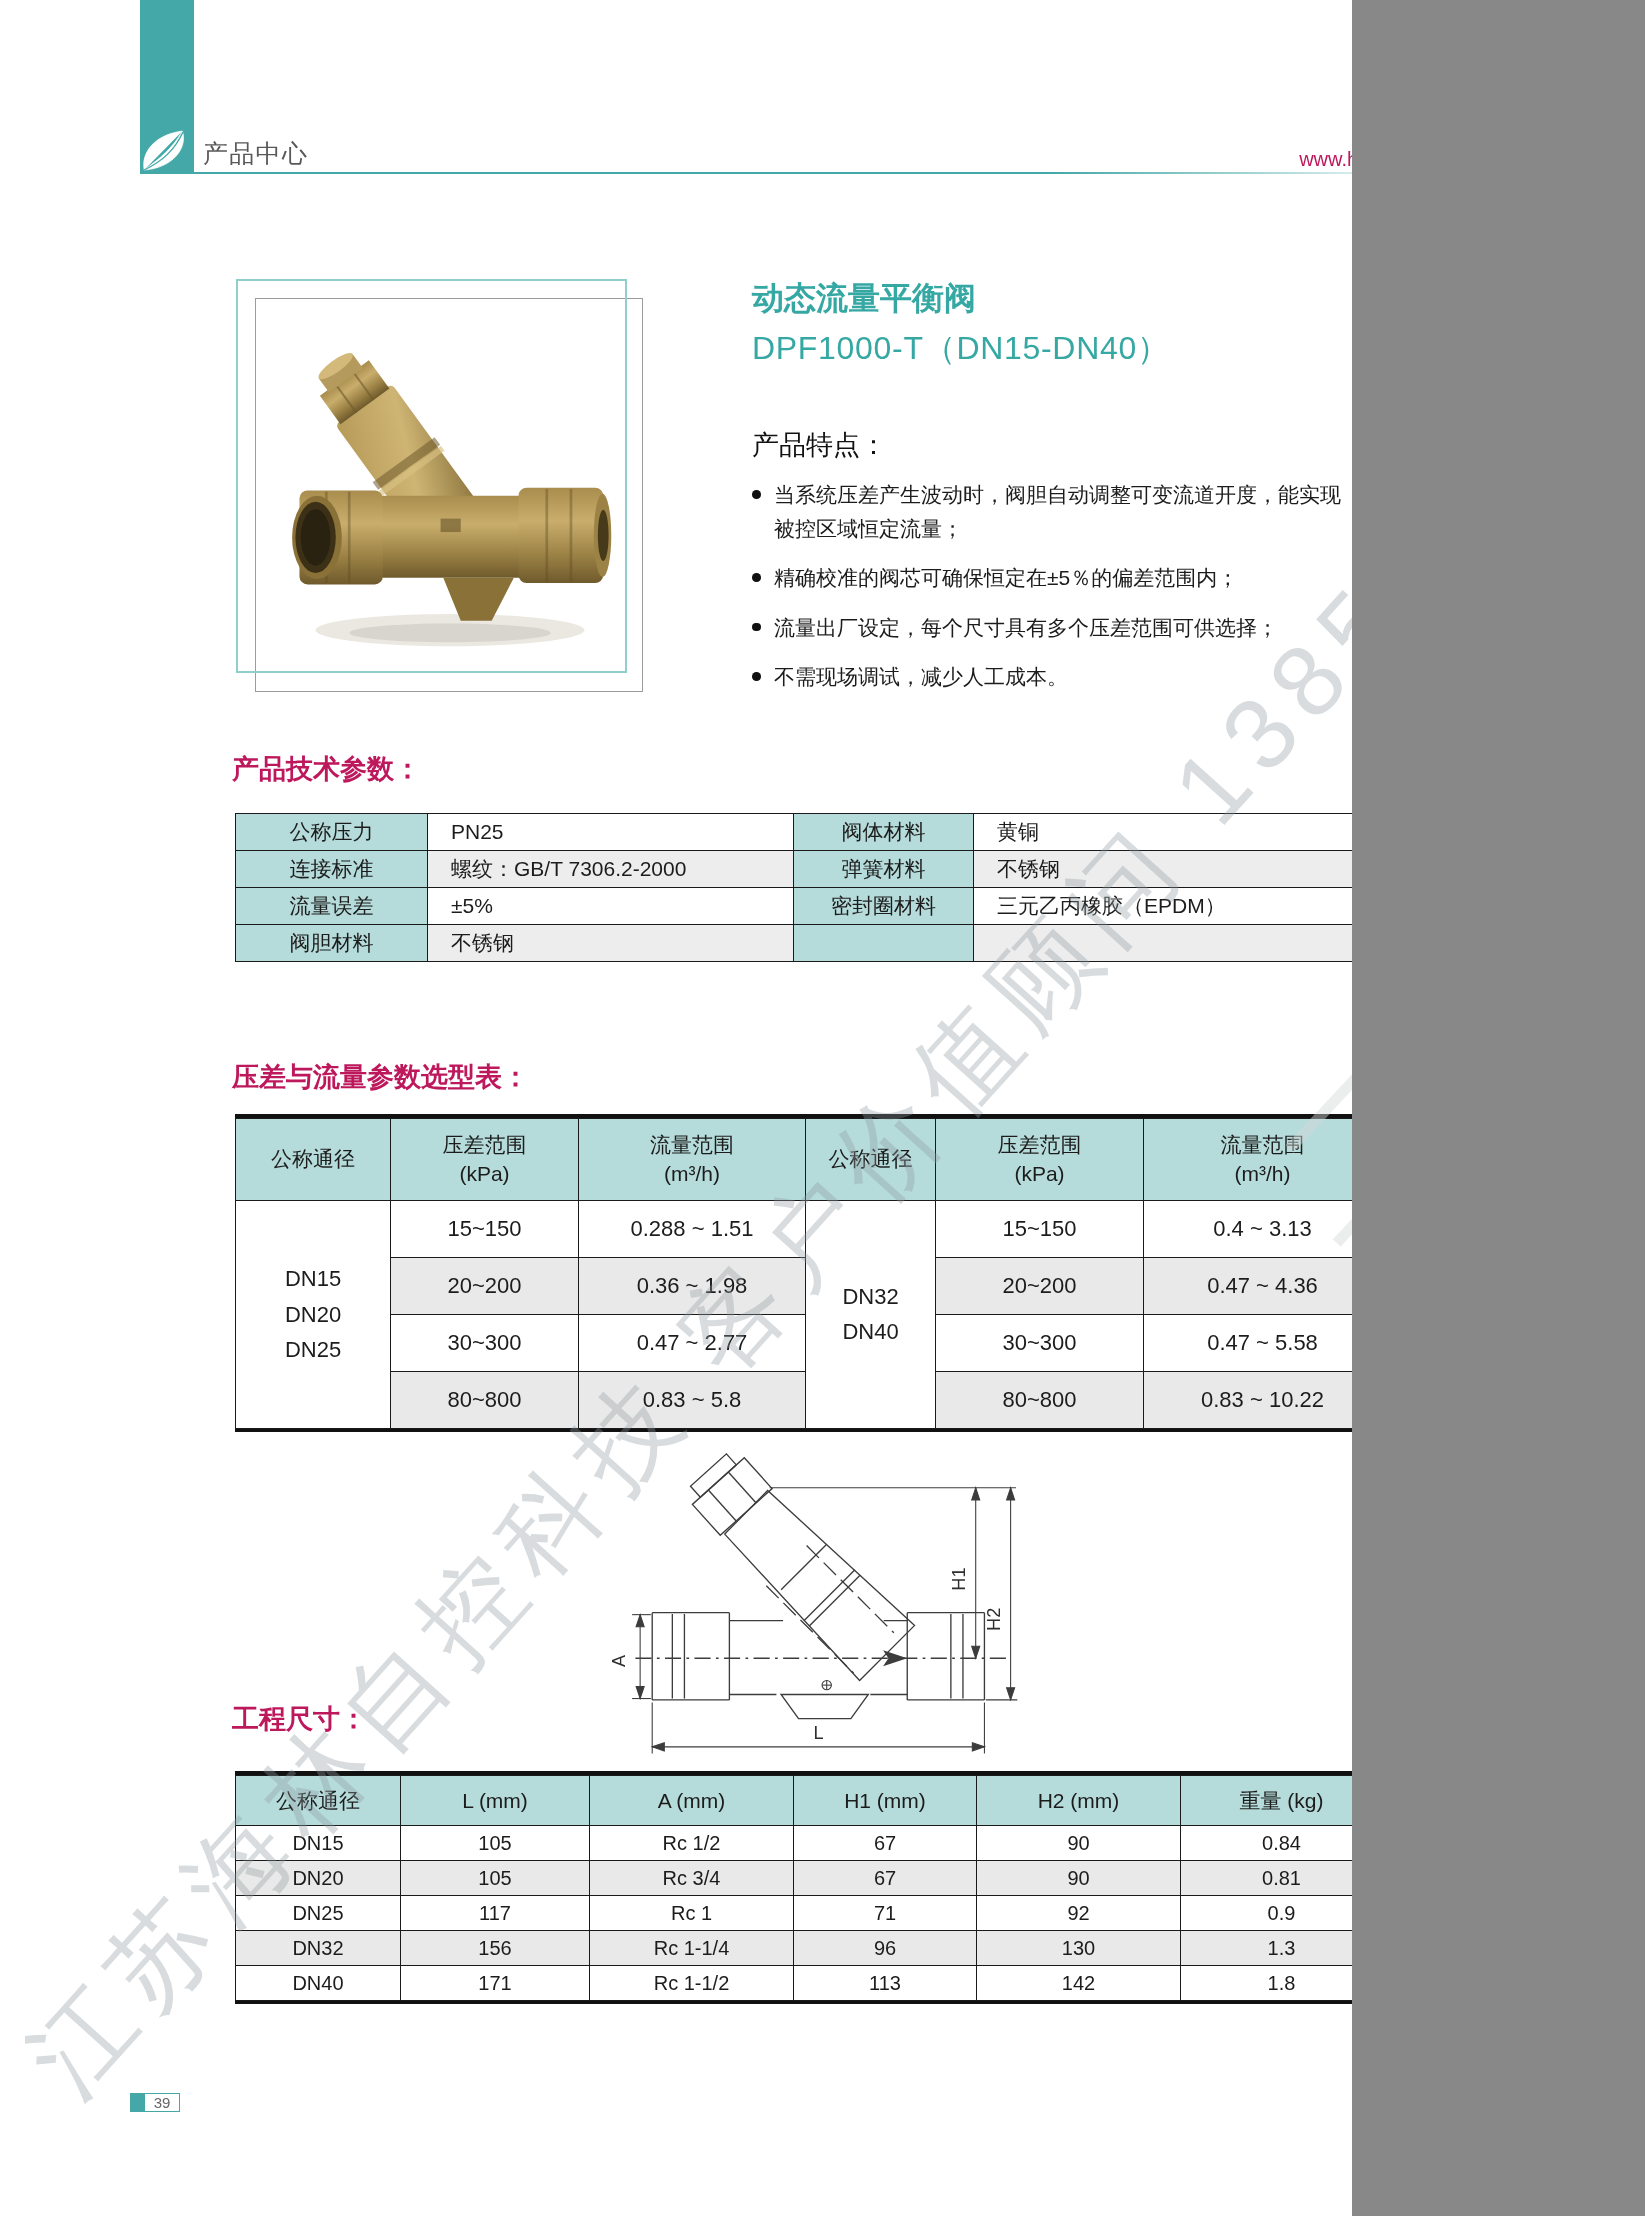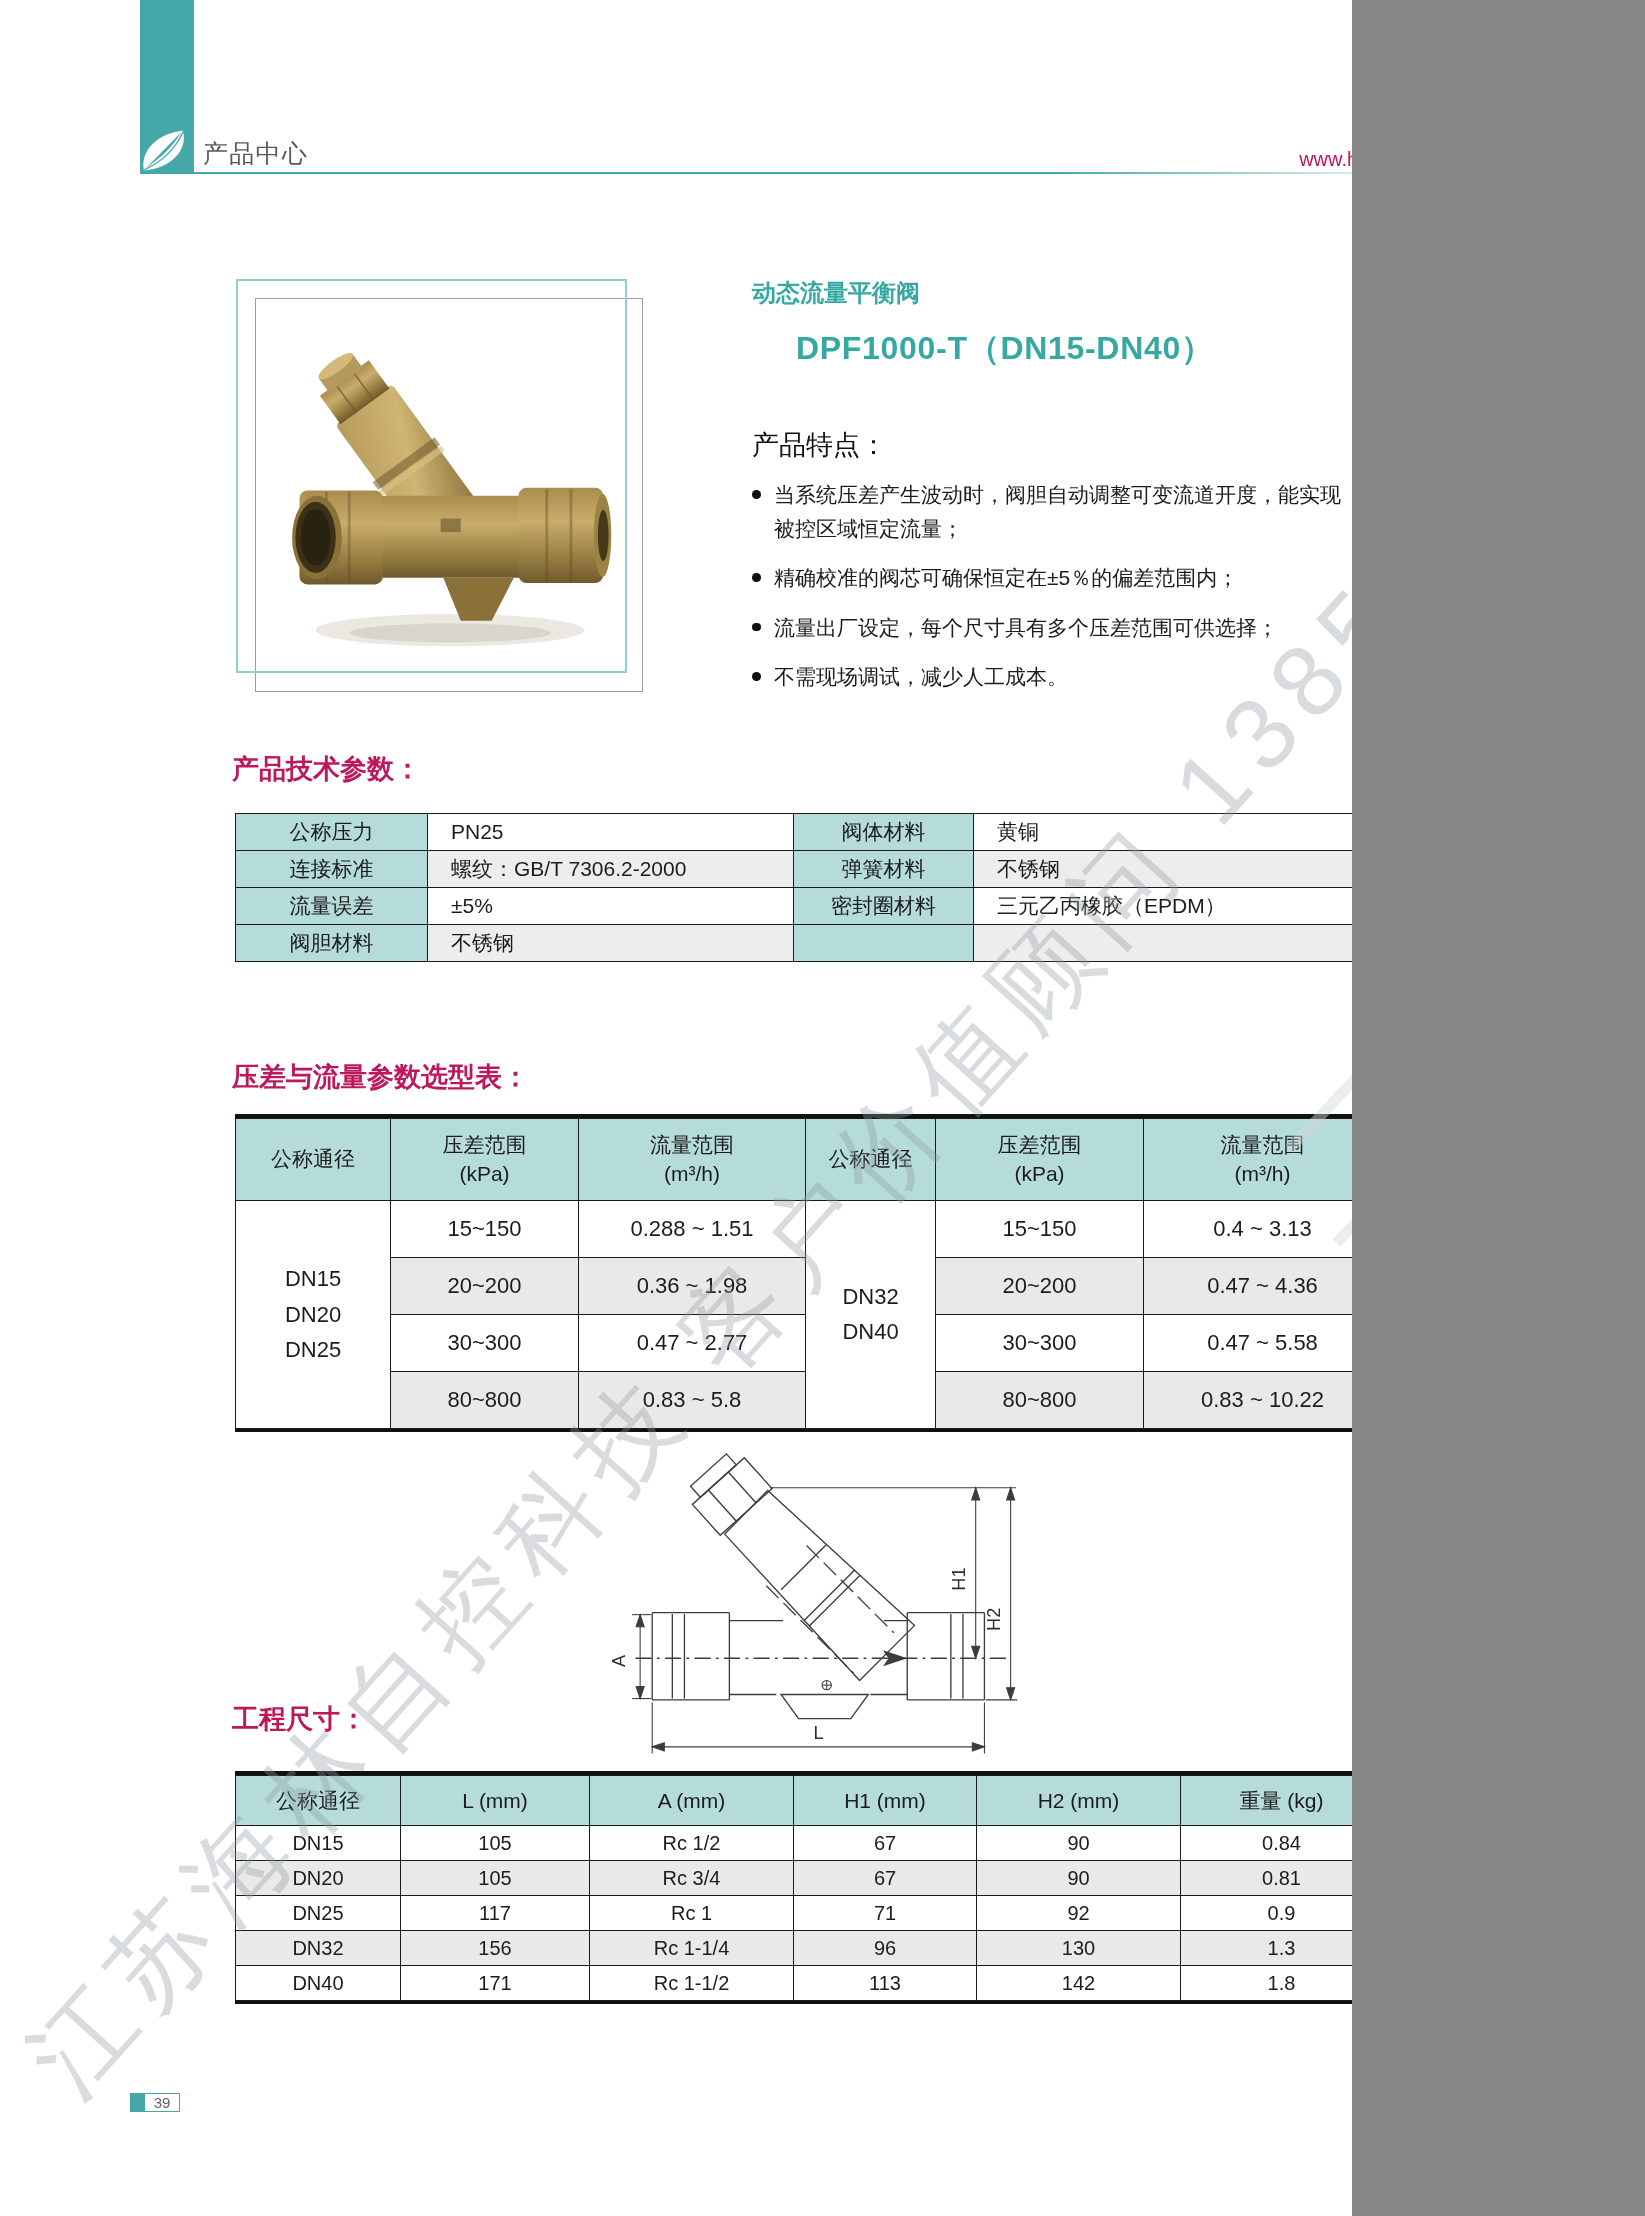--- a/index.html
+++ b/index.html
@@ -13,22 +13,22 @@
   .website{position:absolute;left:1209px;top:148px;width:228px;text-align:right;font-size:20px;color:#be185d;}
   .header-line{position:absolute;left:140px;top:172px;width:1303px;height:2px;
      background:linear-gradient(to right,#45a8a8 70%,rgba(69,168,168,0));}
 
   
   .frame-gray{position:absolute;left:255px;top:298px;width:386px;height:392px;border:1.3px solid #9c9c9c;}
   .frame-teal{position:absolute;left:236px;top:279px;width:387px;height:390px;border:2px solid #8fd0cc;}
   .valve-photo{position:absolute;left:282px;top:317px;width:336px;height:336px;}
 
   
-  .product-name{position:absolute;left:752px;top:277px;font-size:24px;font-weight:bold;color:#35a8a3;}
-  .product-model{position:absolute;left:796px;top:327px;font-size:32px;font-weight:bold;color:#35a8a3;letter-spacing:0.7px;}
+  .product-name{position:absolute;left:752px;top:277px;font-size:32px;font-weight:bold;color:#35a8a3;}
+  .product-model{position:absolute;left:752px;top:327px;font-size:32px;font-weight:normal;color:#35a8a3;letter-spacing:0.7px;}
   .features-heading{position:absolute;left:752px;top:427px;font-size:27px;font-weight:normal;color:#111;}
   .features-list{position:absolute;left:752px;top:478px;width:591px;}
   .feature-item{display:flex;margin-bottom:16px;font-size:21px;line-height:1.6;color:#1c1c1c;}
   .bullet{flex:0 0 8.7px;height:8.7px;border-radius:50%;background:#111;margin:12px 13.4px 0 0;}
 
   
   .sec-heading{position:absolute;left:232px;font-size:27px;font-weight:bold;color:#be185d;}
 
   
   .tech-table{position:absolute;left:235px;top:813px;width:1146px;border-collapse:collapse;table-layout:fixed;}

